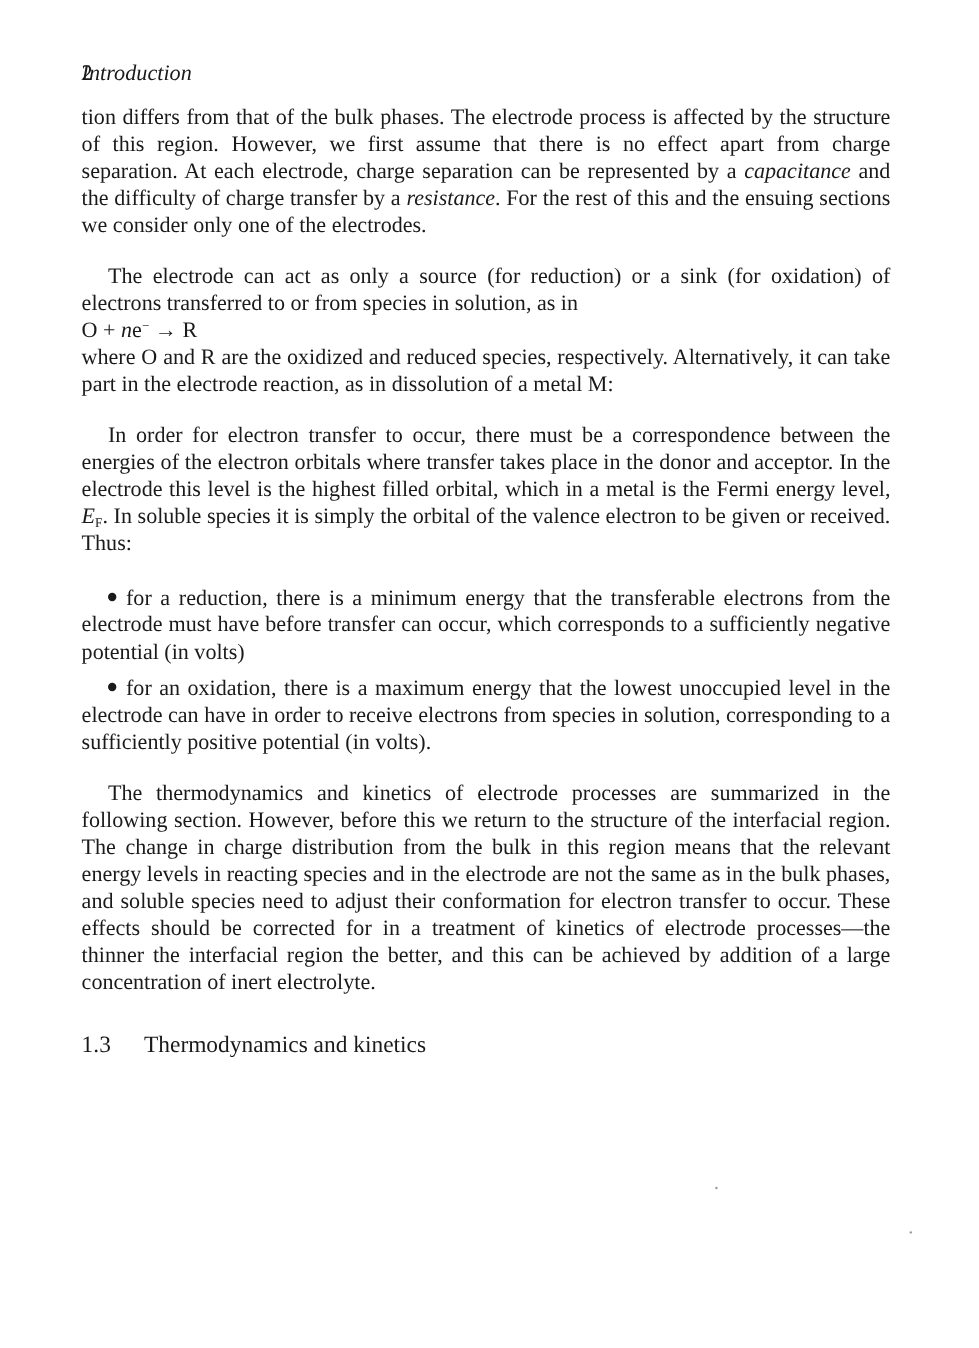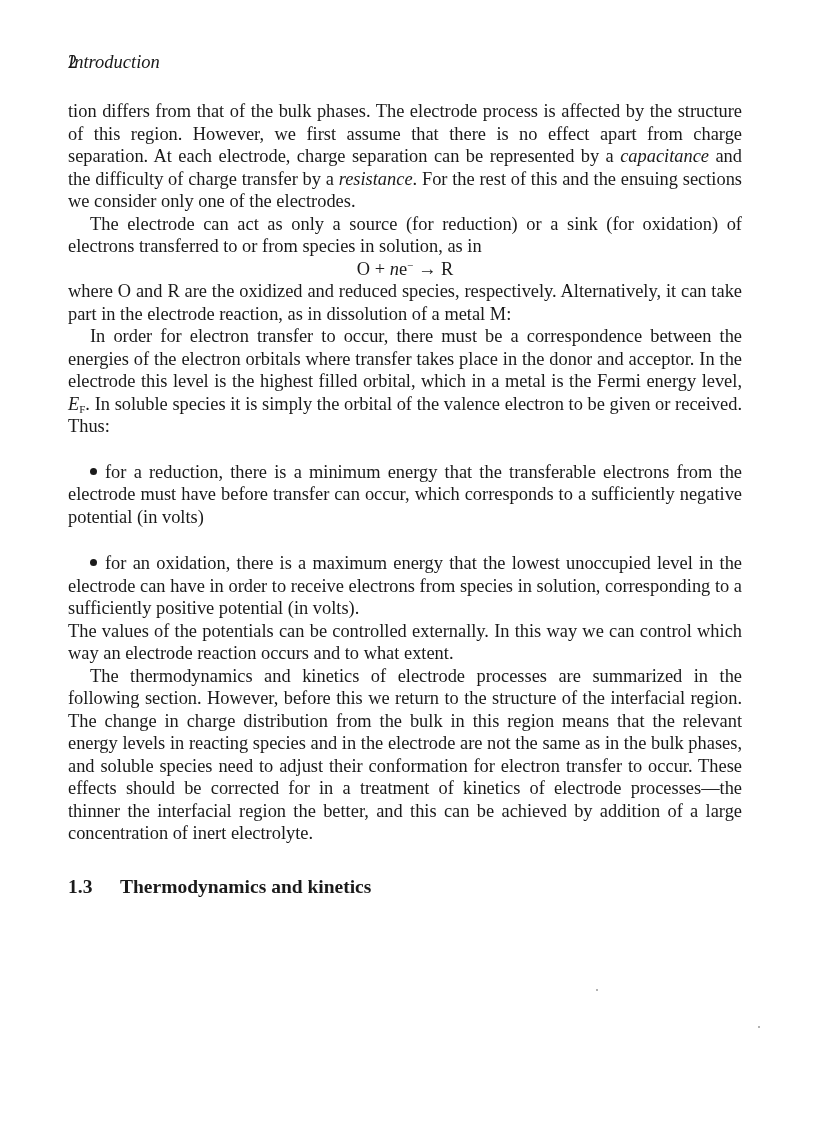--- a/index.html
+++ b/index.html
@@ -3,30 +3,30 @@
 <meta charset="utf-8">
 <style>
   html, body { margin: 0; padding: 0; background: #ffffff; }
   body { width: 816px; height: 1123px; position: relative; overflow: hidden;
     font-family: "Liberation Serif", "DejaVu Serif", serif; color: #1a1a1a; }
   .page { position: absolute; left: 68px; top: 52px; width: 674px; }
   .header { position: relative; height: 24px; font-size: 18.5px; }
   .header .pnum { position: absolute; left: 0; top: 0; }
   .header .running { position: absolute; left: 0; right: 0; top: 0; text-align: left; font-style: italic; }
   p { margin: 0; font-size: 18.4px; line-height: 22.5px; text-align: justify; text-align-last: left; }
-  .indent { text-indent: 22px; }
-  .first { margin-top: 24px; }
-  .eq { text-align: center; font-size: 18.4px; line-height: 22.5px; margin: 0; }
+  .indent { text-indent: 22px; margin-top: 20px; }
+  .first { margin-top: 10px; }
+  .eq { font-size: 18.4px; line-height: 22.5px; margin: 0; }
   .eq i { font-style: italic; }
   sup { font-size: 11px; line-height: 0; vertical-align: 6px; }
   sub { font-size: 11px; line-height: 0; vertical-align: -3px; }
-  .bullet { margin-top: 24px; }
+  .bullet { margin-top: 8px; }
   .bullet .dot { display: inline-block; width: 7px; height: 7px; border-radius: 50%; background: #1a1a1a;
     vertical-align: 3px; margin-right: 8px; }
-  .section-heading { margin-top: 30px; margin-bottom: 10px; font-size: 19.5px; font-weight: bold; line-height: 24px; }
+  .section-heading { margin-top: 30px; margin-bottom: 10px; font-size: 19.5px; font-weight: normal; line-height: 24px; }
   .section-heading .secnum { display: inline-block; width: 52px; }
   em { font-style: italic; }
   .speck { position: absolute; width: 2px; height: 2px; background: #999; border-radius: 50%; }
 </style>
 </head>
 <body>
 
 <div class="page">
   <div class="header">
     <span class="pnum">2</span>
@@ -41,21 +41,20 @@
 
   <p>where O and R are the oxidized and reduced species, respectively. Alternatively, it can take part in the electrode reaction, as in dissolution of a metal M:</p>
 
 
   <p class="indent"><span>In order for electron transfer to occur, there must be a correspondence between the energies of the electron orbitals where transfer takes place in the donor and acceptor. In the electrode this level is the highest filled orbital, which in a metal is the Fermi energy level, </span><i>E</i><sub>F</sub><span>. In soluble species it is simply the orbital of the valence electron to be given or received. Thus:</span></p>
 
   <p class="indent bullet" style="margin-top:23px"><span class="dot"></span><span>for a reduction, there is a minimum energy that the transferable electrons from the electrode must have before transfer can occur, which corresponds to a sufficiently negative potential (in volts)</span></p>
 
   <p class="indent bullet"><span class="dot"></span><span>for an oxidation, there is a maximum energy that the lowest unoccupied level in the electrode can have in order to receive electrons from species in solution, corresponding to a sufficiently positive potential (in volts).</span></p>
 
-  <p>The values of the potentials can be controlled externally. In this way we can control which way an electrode reaction occurs and to what extent.</p>
 
   <p class="indent">The thermodynamics and kinetics of electrode processes are summarized in the following section. However, before this we return to the structure of the interfacial region. The change in charge distribution from the bulk in this region means that the relevant energy levels in reacting species and in the electrode are not the same as in the bulk phases, and soluble species need to adjust their conformation for electron transfer to occur. These effects should be corrected for in a treatment of kinetics of electrode processes—the thinner the interfacial region the better, and this can be achieved by addition of a large concentration of inert electrolyte.</p>
 
   <div class="section-heading">
     <span class="secnum">1.3</span><span>Thermodynamics and kinetics</span>
   </div>
 
 </div>
 
 <span class="speck" style="left:596px; top:989px;"></span>

